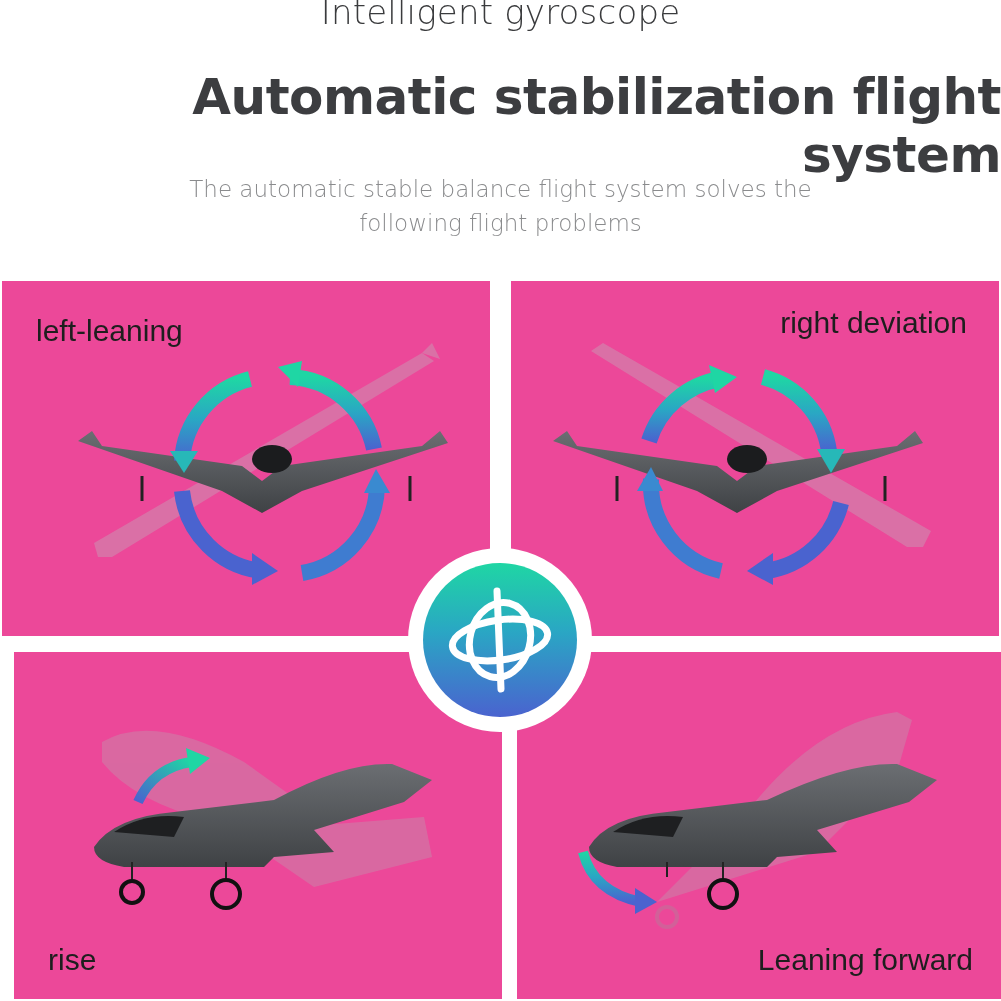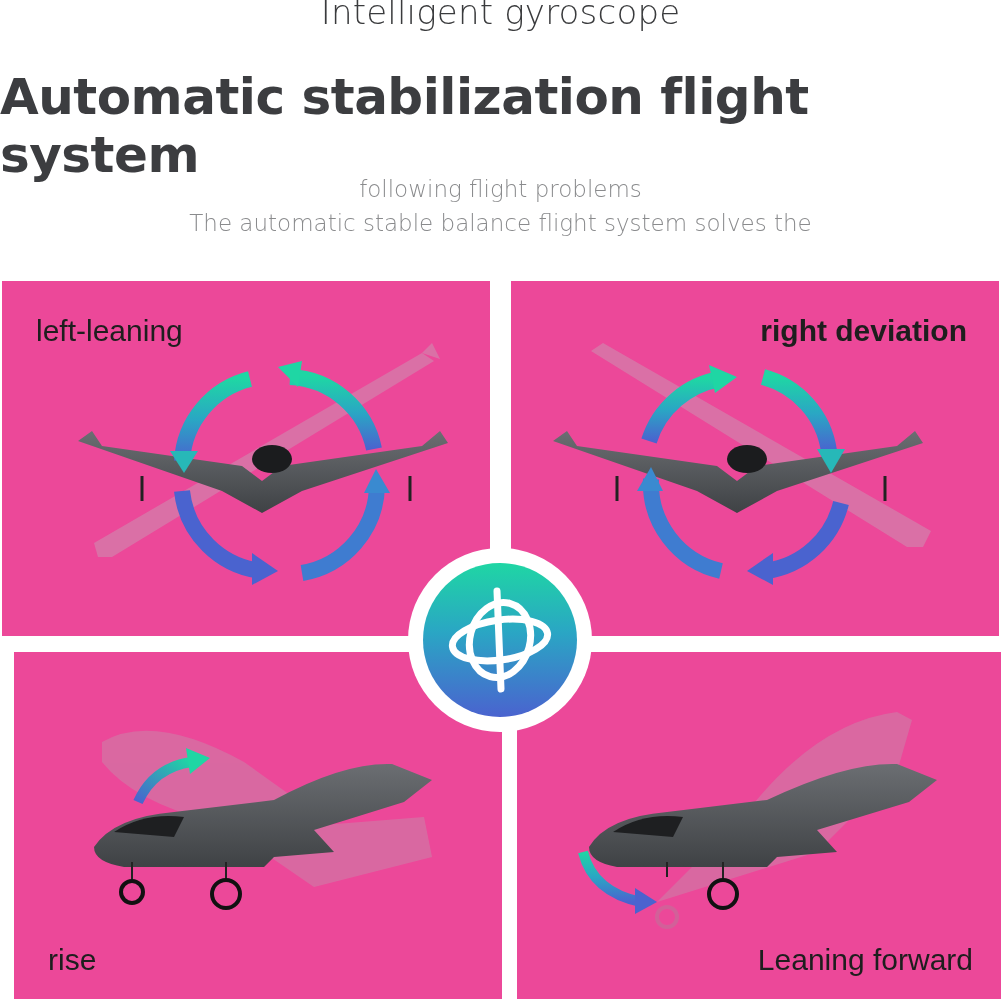--- a/index.html
+++ b/index.html
@@ -1,41 +1,41 @@
 <!DOCTYPE html>
 <html><head>
 <meta charset="utf-8">
 <style>
   html, body { margin: 0; padding: 0; background: #ffffff; }
   body { width: 1001px; height: 1001px; position: relative; overflow: hidden; font-family: "DejaVu Sans", sans-serif; }
   .kicker { position: absolute; left: 0; right: 0; top: -8px; text-align: center; font-size: 34px; color: #3a3b3d; font-weight: 300; letter-spacing: 0.2px; }
-  .title { position: absolute; left: 0; right: 0; top: 68px; text-align: left; font-size: 50px; color: #3c3d40; font-weight: 600; letter-spacing: -0.5px; }
+  .title { position: absolute; left: 0; right: 0; top: 68px; text-align: right; font-size: 50px; color: #3c3d40; font-weight: 600; letter-spacing: -0.5px; }
   .sub { position: absolute; left: 150px; right: 150px; top: 172px; text-align: center; font-size: 23px; line-height: 34px; color: #8a8b8d; font-weight: 300; }
   .panel { position: absolute; background: #ec4899; overflow: hidden; }
   .p1 { left: 2px; top: 281px; width: 488px; height: 355px; }
   .p2 { left: 511px; top: 281px; width: 488px; height: 355px; }
   .p3 { left: 14px; top: 652px; width: 488px; height: 347px; }
   .p4 { left: 511px; top: 652px; width: 488px; height: 347px; margin-left: 6px; }
   .label { position: absolute; font-size: 30px; color: #1e1e1e; font-family: "Liberation Sans", sans-serif; }
   .p1 .label { left: 34px; top: 33px; }
-  .p2 .label { right: 32px; top: 33px; font-weight: bold; }
+  .p2 .label { right: 32px; top: 25px; }
   .p3 .label { left: 34px; bottom: 22px; }
   .p4 .label { right: 32px; bottom: 22px; }
   .panel svg.art { position: absolute; left: 0; top: 0; width: 100%; height: 100%; }
   .badge { position: absolute; left: 408px; top: 548px; width: 184px; height: 184px; border-radius: 50%; background: #ffffff; display: flex; align-items: center; justify-content: center; }
   .badge-inner { width: 154px; height: 154px; border-radius: 50%; background: linear-gradient(180deg, #1fd6a4 0%, #2aa6c4 45%, #4a63cf 100%); display:flex; align-items:center; justify-content:center; }
 </style>
 </head>
 <body>
 
 <div class="kicker">Intelligent gyroscope</div>
 <div class="title">Automatic stabilization flight system</div>
 <div class="sub">
+  <div>The automatic stable balance flight system solves the</div>
   <div>following flight problems</div>
-  <div>The automatic stable balance flight system solves the</div>
 </div>
 
 <svg width="0" height="0" style="position:absolute">
   <defs>
     <linearGradient id="arrowGrad" x1="0" y1="0" x2="0" y2="1">
       <stop offset="0" stop-color="#1fd6a4"></stop>
       <stop offset="0.5" stop-color="#2aa6c4"></stop>
       <stop offset="1" stop-color="#4a63cf"></stop>
     </linearGradient>
     <linearGradient id="arrowGradH" x1="0" y1="1" x2="1" y2="0">

